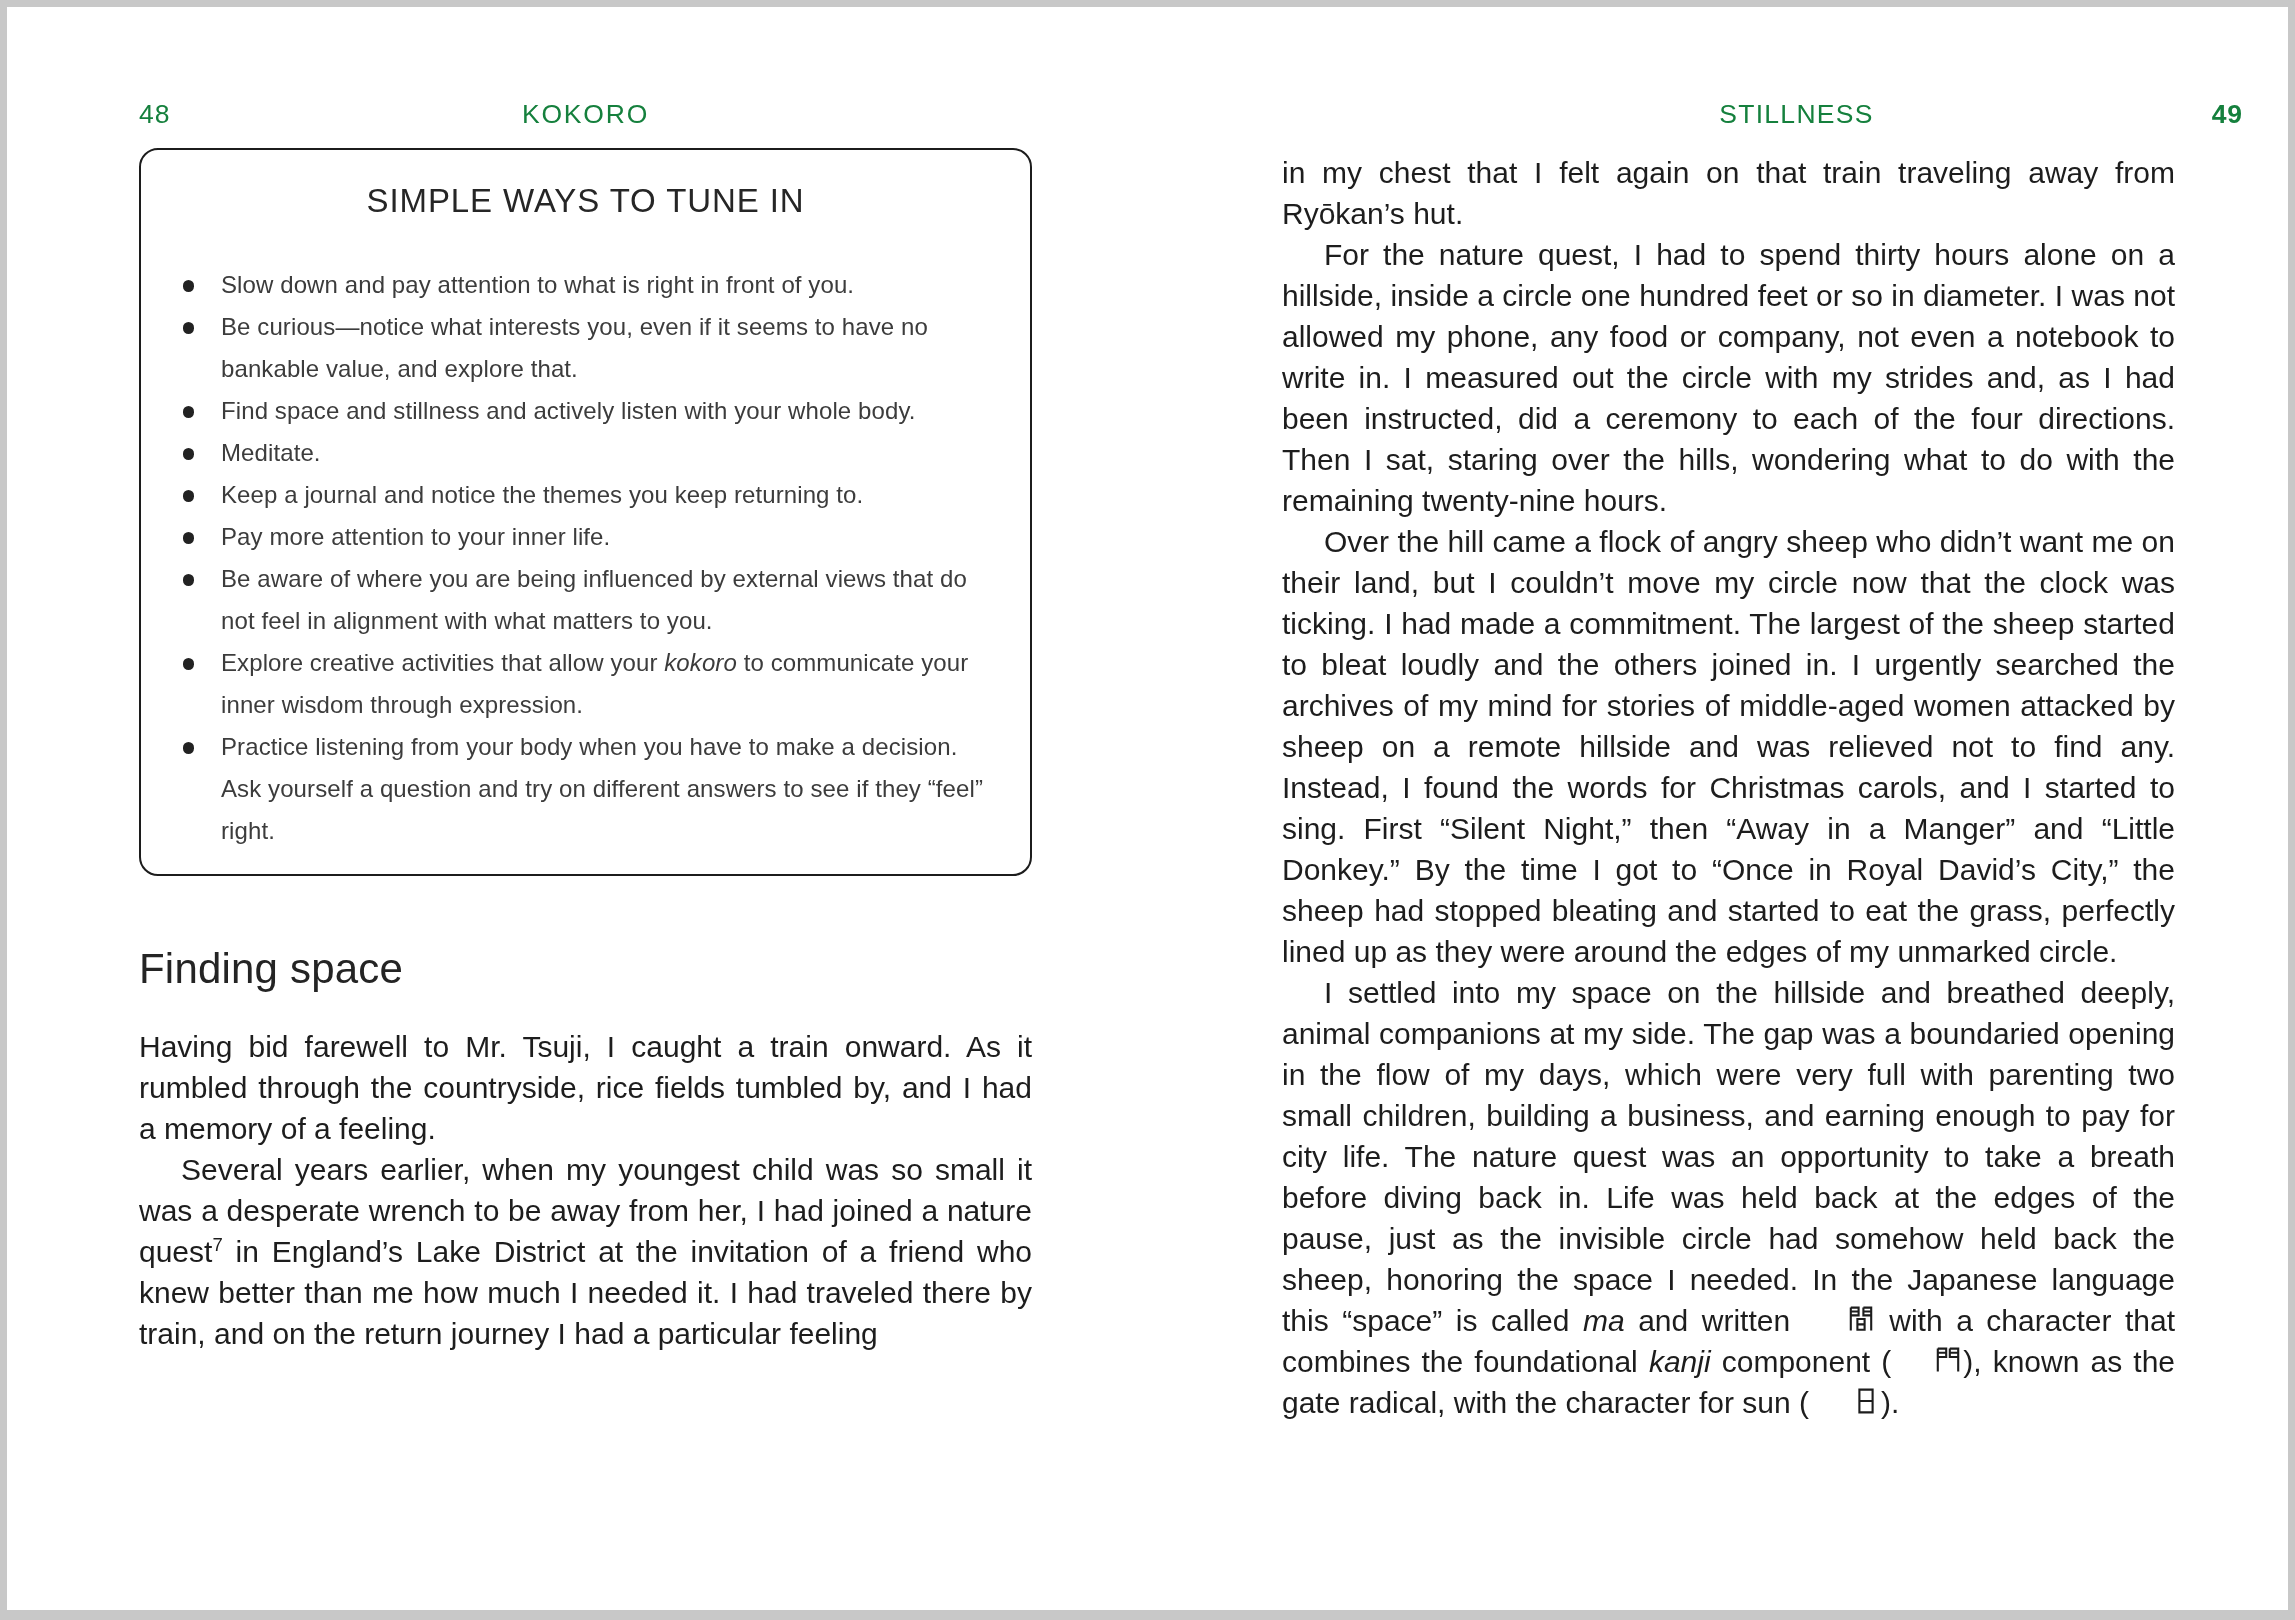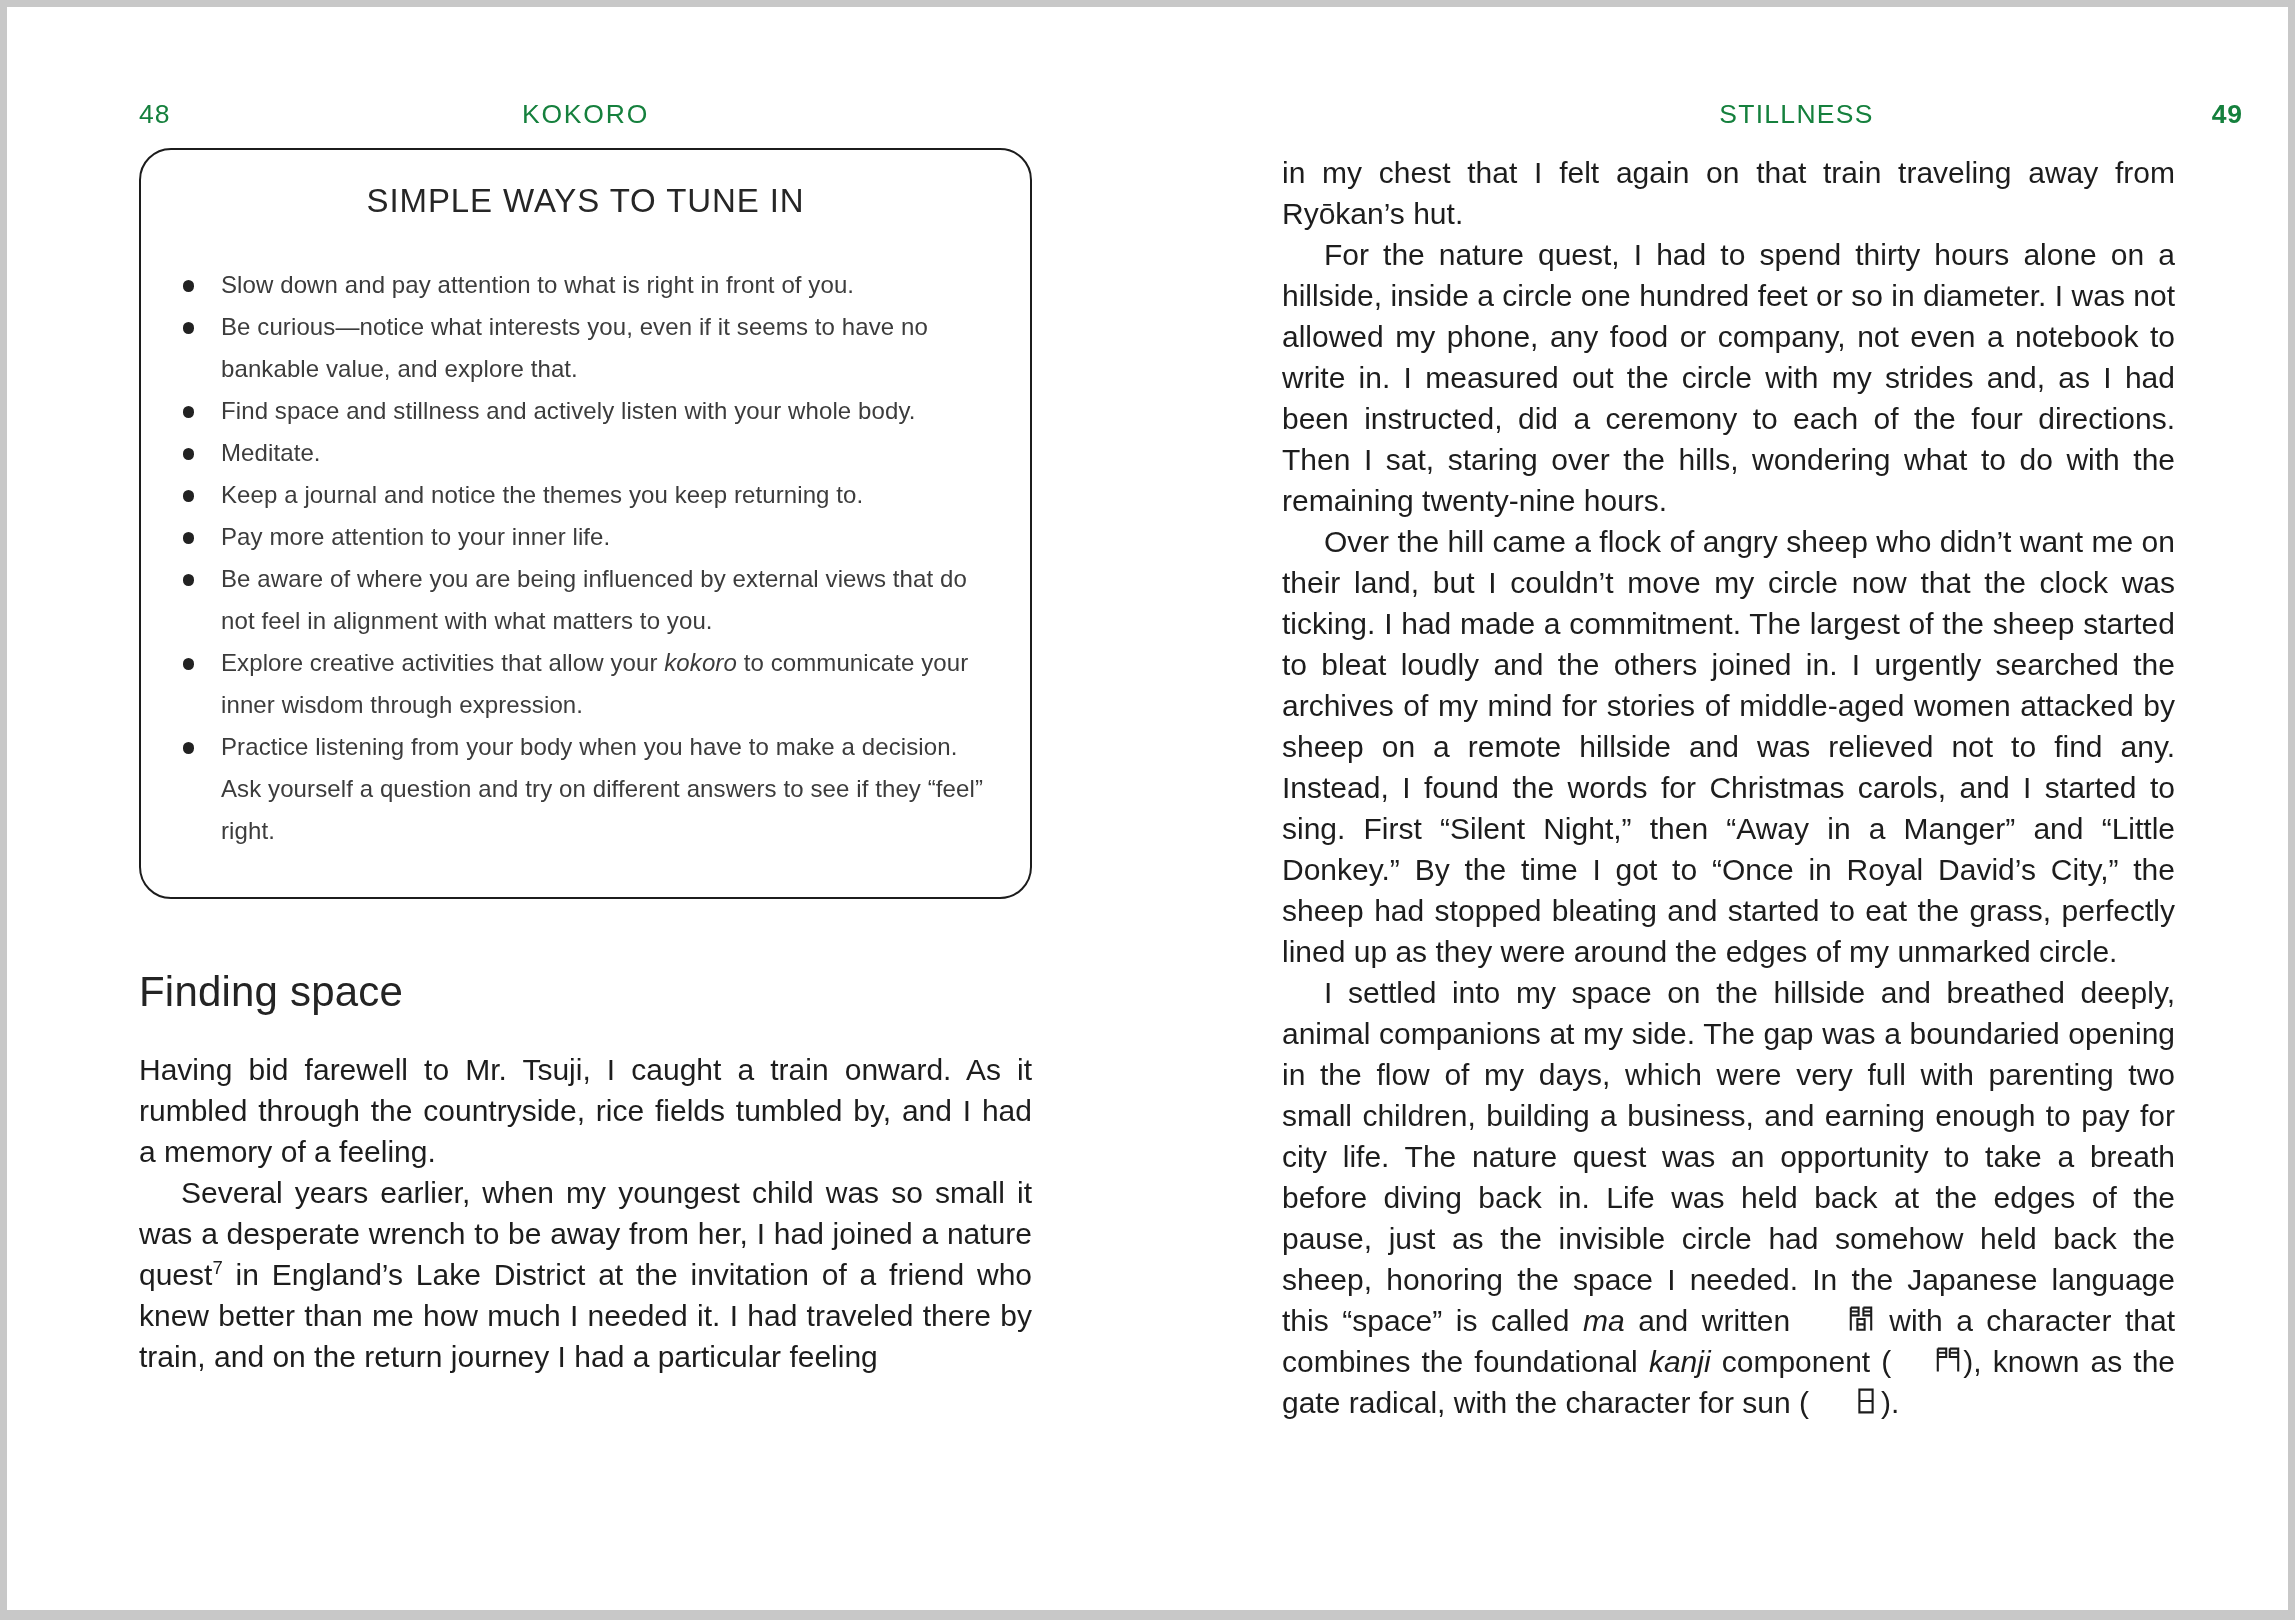--- a/index.html
+++ b/index.html
@@ -32,22 +32,22 @@
   #rh-left{left:132px;width:893px;text-align:center;}
   #rh-right{left:1343px;width:893px;text-align:center;letter-spacing:1.3px;}
   #pn-right{left:1343px;width:893px;text-align:right;letter-spacing:0.9px;font-weight:bold;}
   
   .col{position:absolute;width:893px;}
   #left-col{left:132px;top:141px;}
   #right-col{left:1275px;top:145px;}
   
   .tune-box{
     border:2.6px solid #1c1c1c;
-    border-radius:32px;
-    padding:30px 40px 45px 40px;
+    border-radius:19px;
+    padding:30px 40px 22px 40px;
     background:var(--page);
   }
   .box-title{
     text-align:center;
     font-size:33px;line-height:42px;
     letter-spacing:0.9px;
     color:#262626;
     font-weight:400;
   }
   .box-title .it{font-style:italic;}

